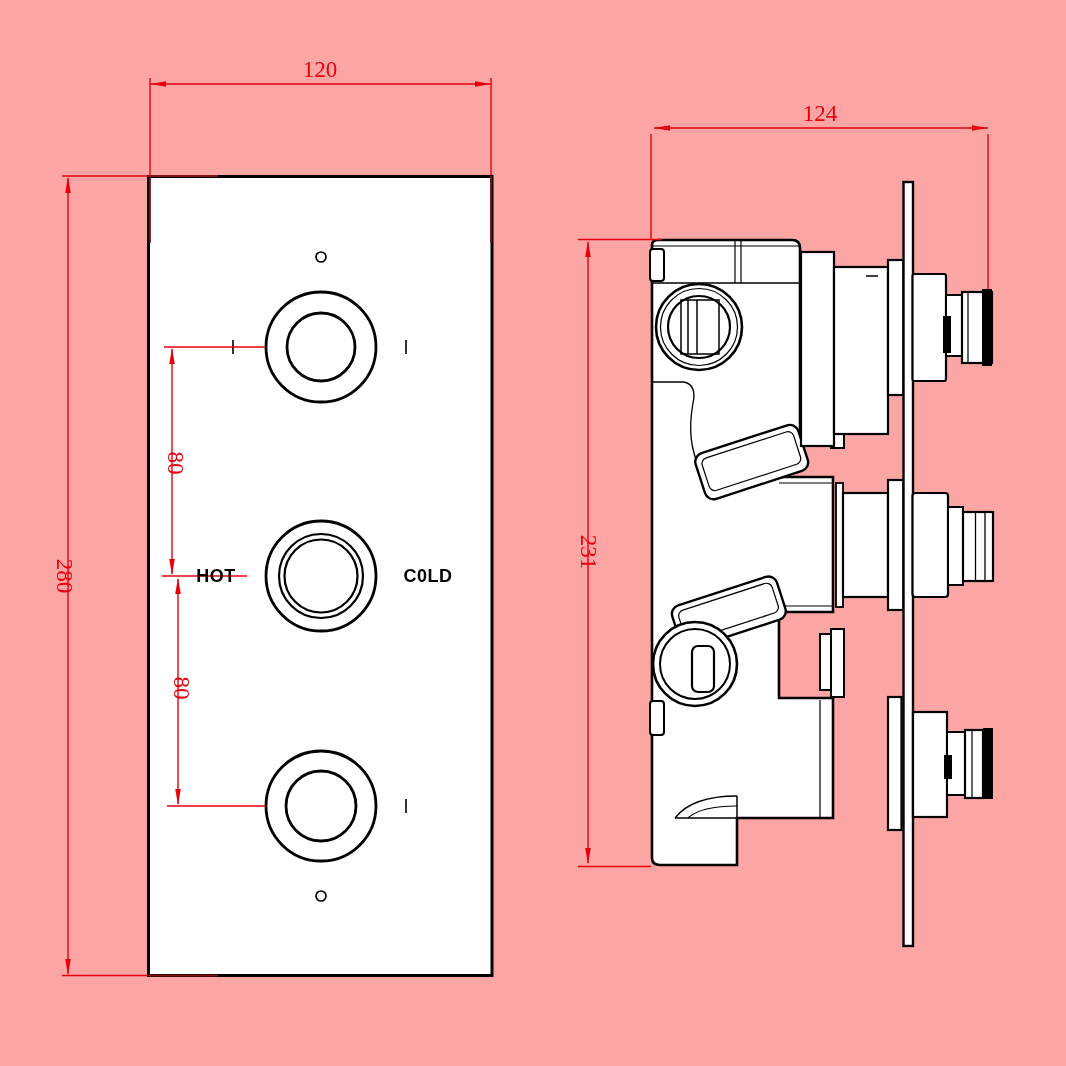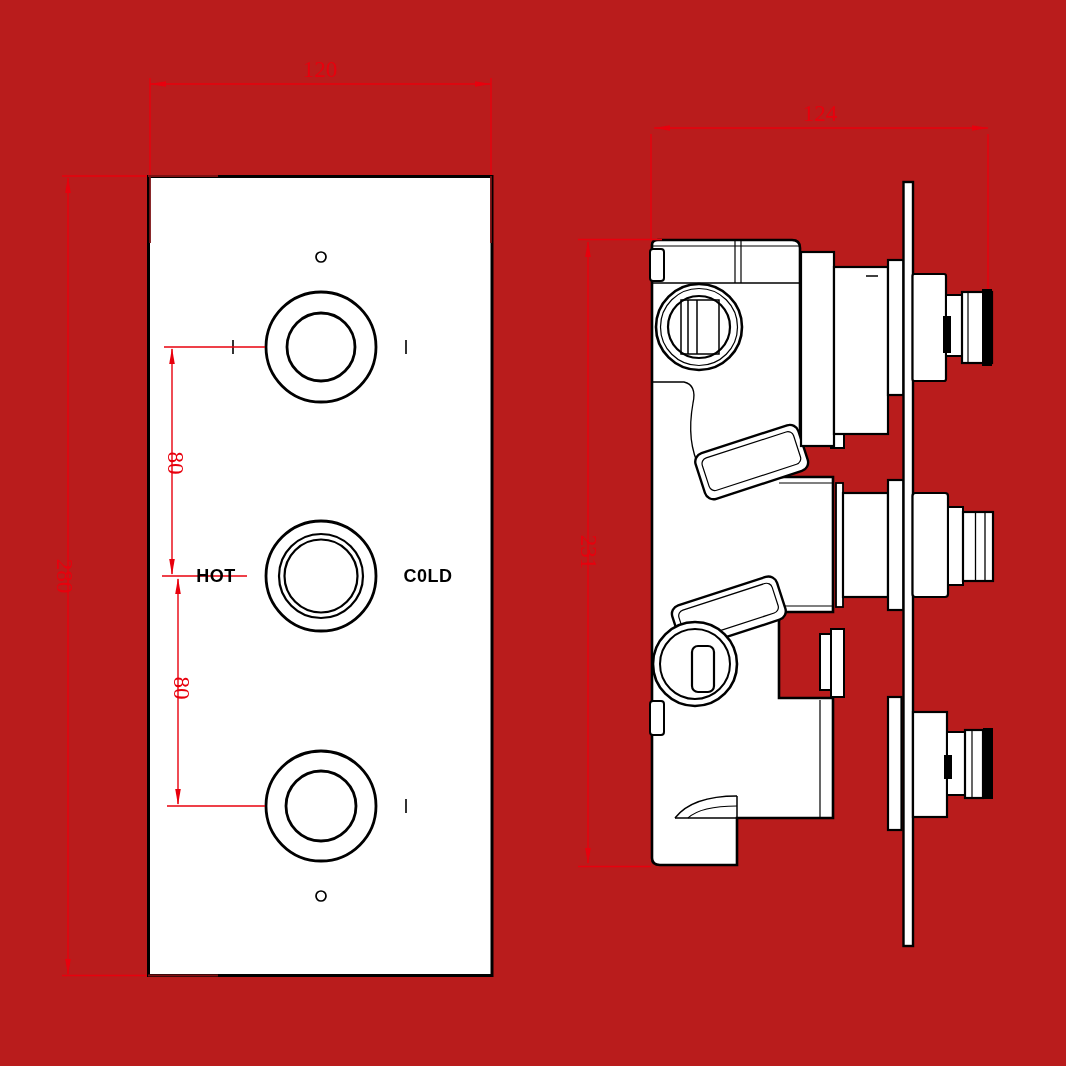--- a/index.html
+++ b/index.html
@@ -1,16 +1,16 @@
 <!DOCTYPE html>
 <html><head>
 <meta charset="utf-8">
 <style>
   html,body{margin:0;padding:0;background:#ffffff;}
-  .canvas{position:relative;width:1066px;height:1066px;background:#b91c1c;overflow:hidden;
+  .canvas{position:relative;width:1066px;height:1066px;background:#fca5a5;overflow:hidden;
           font-family:"Liberation Sans",sans-serif;}
   svg{position:absolute;left:0;top:0;}
   .dim-text{font-family:"Liberation Serif","DejaVu Serif",serif;font-size:23px;fill:#e8000d;}
   .port-label{font-family:"Liberation Sans","DejaVu Sans",sans-serif;font-size:18px;font-weight:700;
               fill:#000000;letter-spacing:0.5px;}
 </style>
 </head>
 <body>
 
 <div class="canvas">

